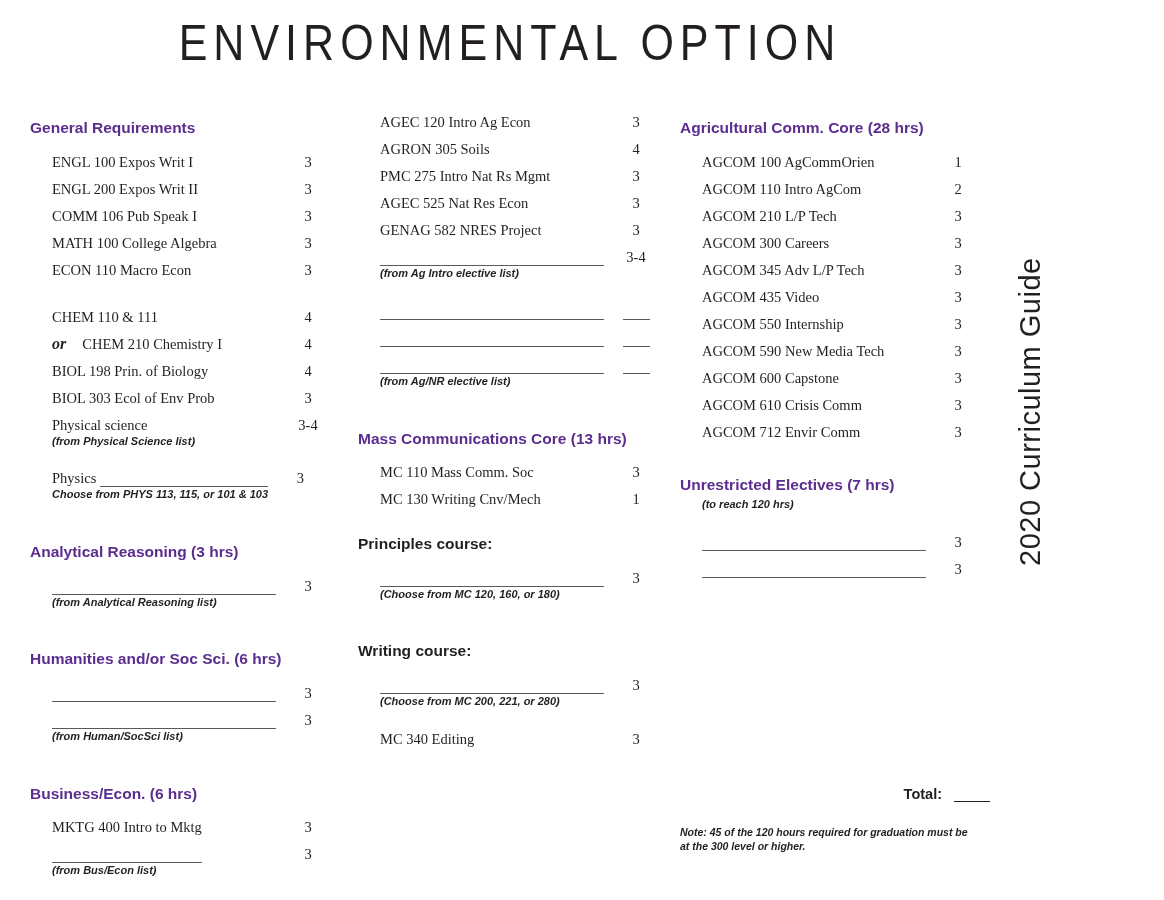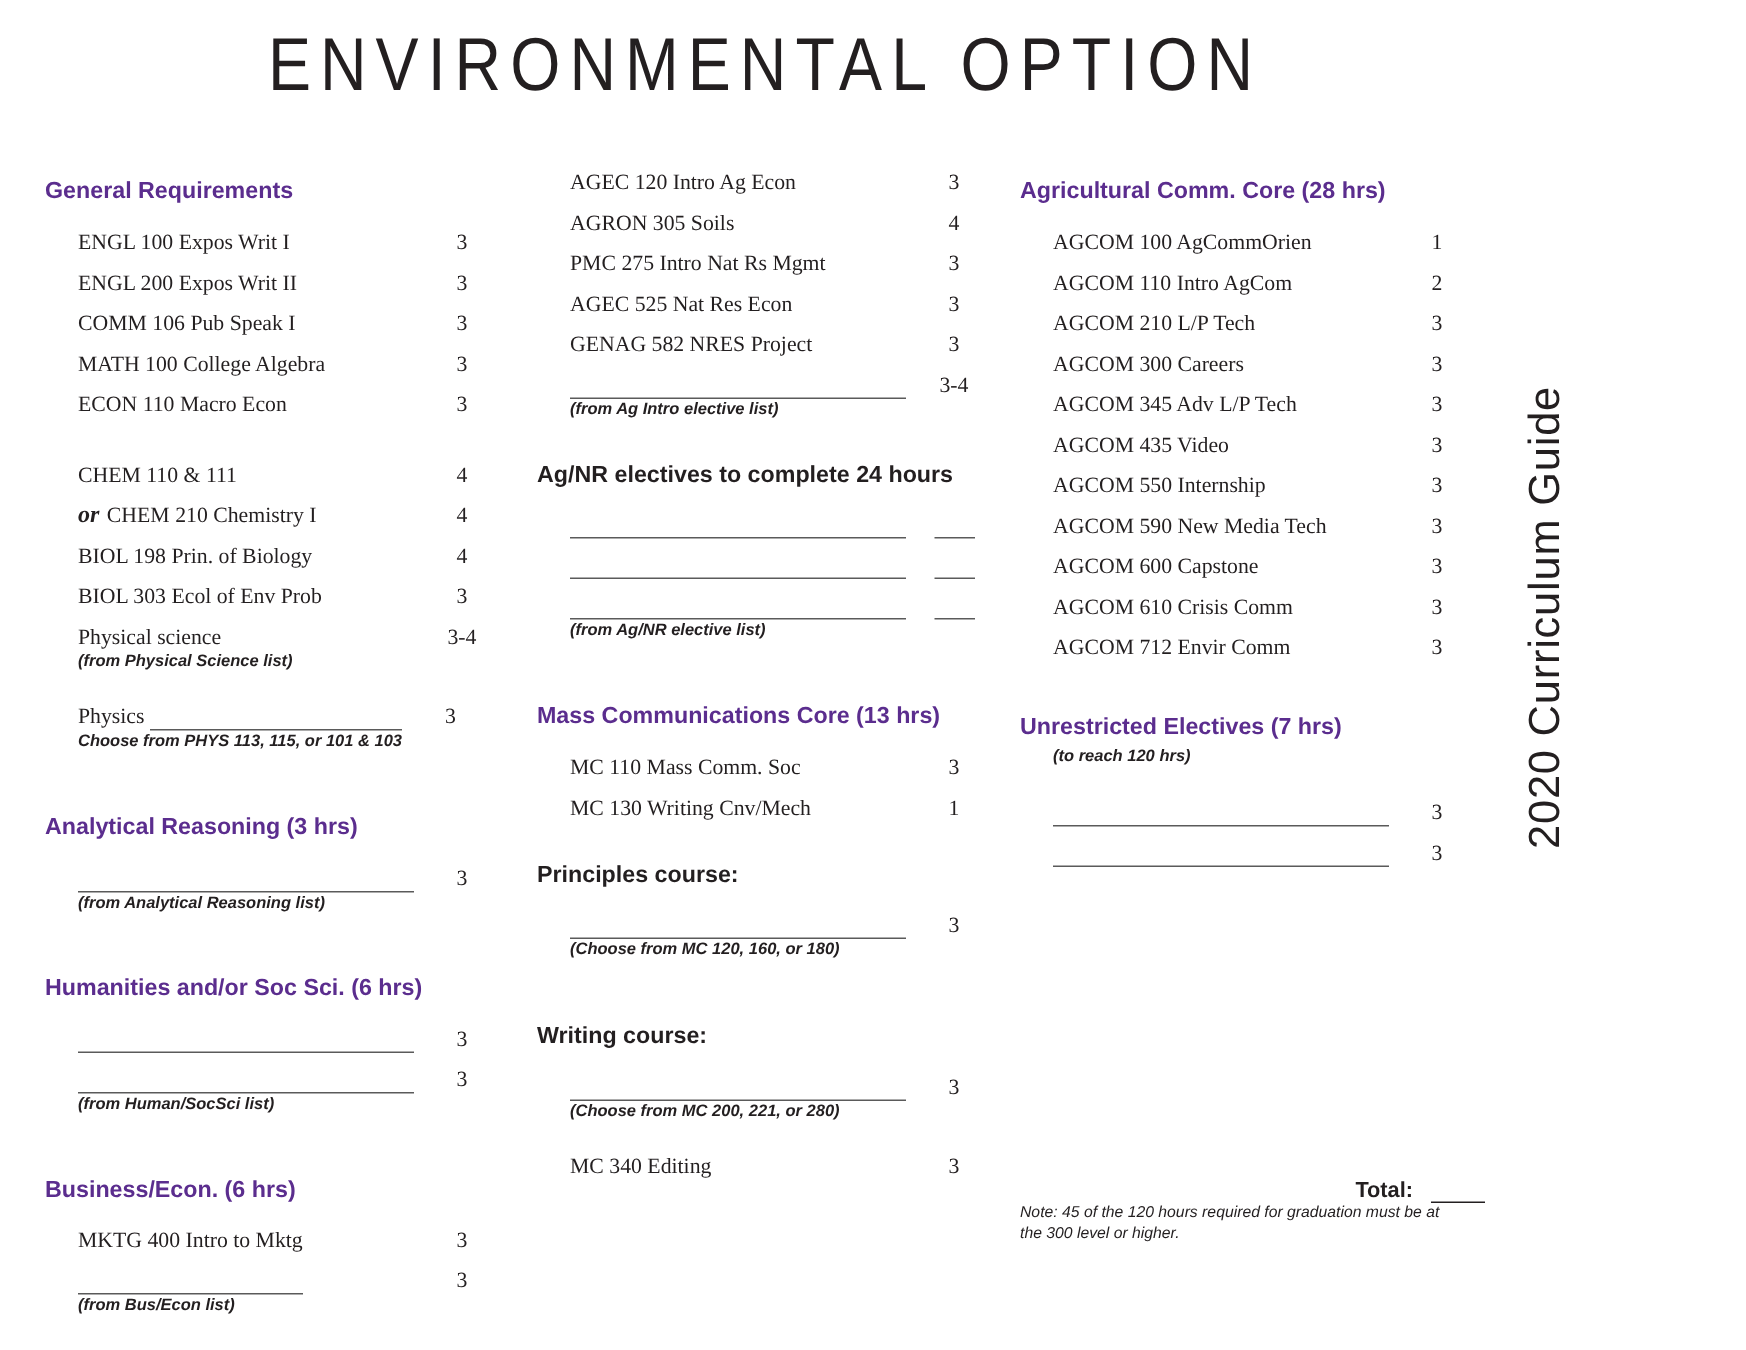--- a/index.html
+++ b/index.html
@@ -83,21 +83,21 @@
   .row .cr {
     flex: 0 0 44px;
     text-align: center;
     font-size: 14.5px;
     line-height: 1.1;
   }
   .row.blank-row { align-items: flex-end; }
   .or {
     font-weight: bold;
     font-style: italic;
-    margin-right: 5px;
+    margin-right: 16px;
   }
 
   
   .rule {
     flex: 1 1 auto;
     border-bottom: 1.3px solid #5a5a5a;
     height: 17px;
     margin-right: 10px;
   }
   .rule.short {
@@ -149,23 +149,23 @@
     margin-right: 12px;
   }
   .total-rule {
     width: 36px;
     border-bottom: 1.6px solid #231f20;
     height: 15px;
   }
   .total-note {
     font-size: 10.5px;
     font-style: italic;
-    font-weight: normal;
+    font-weight: bold;
     line-height: 1.3;
-    margin-top: 0;
+    margin-top: 24px;
     width: 292px;
   }
   .side-sub {
     position: absolute;
     transform: rotate(-90deg);
     transform-origin: left top;
     white-space: nowrap;
     color: #231f20;
     font-weight: 400;
     font-size: 29px;
@@ -313,21 +313,20 @@
       <span class="cr">3</span>
     </div>
     <div class="row blank-row">
       <span class="rule"></span>
       <span class="cr">3-4</span>
     </div>
     <div class="note">(from Ag Intro elective list)</div>
 
     <div class="sec-gap-sm"></div>
 
-    <div class="sec-head black">Ag/NR electives to complete 24 hours</div>
     <div class="row blank-row">
       <span class="rule"></span>
       <span class="cr-rule">
           <i></i>
         </span>
     </div>
     <div class="row blank-row">
       <span class="rule"></span>
       <span class="cr-rule">
           <i></i>

